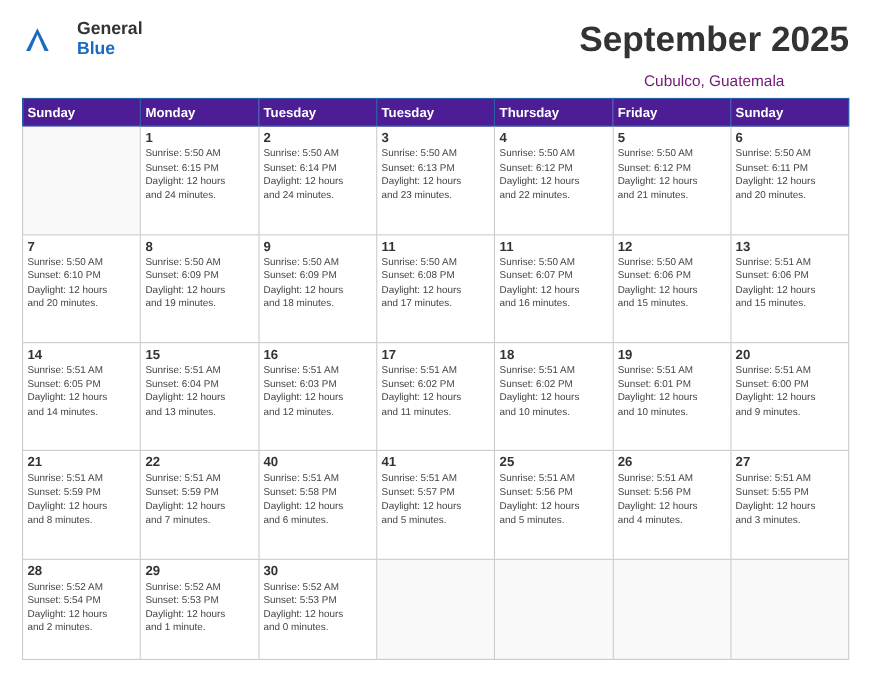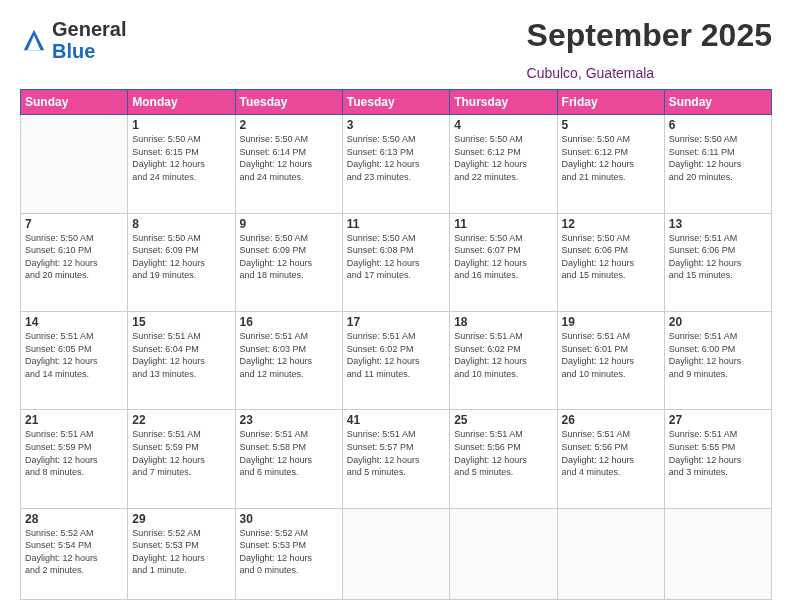--- a/index.html
+++ b/index.html
@@ -22,51 +22,52 @@
       justify-content: space-between;
       align-items: flex-start;
       margin-bottom: 8px;
     }
     .logo {
       display: flex;
       align-items: center;
       gap: 4px;
     }
     .logo-text {
-      font-size: 20px;
+      font-size: 16px;
       font-weight: bold;
       line-height: 1.1;
+      margin-left: 18px;
     }
     .logo-general { color: #333; }
     .logo-blue { color: #1a6abf; }
     .logo-icon {
       width: 28px;
       height: 28px;
     }
     .title-block {
-      text-align: left;
+      text-align: center;
     }
     .month-title {
       font-size: 32px;
       font-weight: bold;
       color: #333;
       line-height: 1.1;
     }
     .location {
       font-size: 14px;
       color: #701a75;
       margin-top: 12px;
     }
     .calendar {
       width: 100%;
       border-collapse: collapse;
       flex: 1;
     }
     .calendar th {
-      background: #ec4899;
+      background: #4c1d95;
       color: #fff;
       font-size: 12px;
       font-weight: bold;
       padding: 5px 4px;
       text-align: left;
       border: 1px solid #2a5fa8;
     }
     .calendar td {
       border: 1px solid #ccc;
       vertical-align: top;
@@ -285,21 +286,21 @@
 and 8 minutes.</div>
           </td>
           <td>
             <span class="day-num">22</span>
             <div class="day-info" style="white-space: pre-line;">Sunrise: 5:51 AM
 Sunset: 5:59 PM
 Daylight: 12 hours
 and 7 minutes.</div>
           </td>
           <td>
-            <span class="day-num">23</span>
+            <span class="day-num">40</span>
             <div class="day-info" style="white-space: pre-line;">Sunrise: 5:51 AM
 Sunset: 5:58 PM
 Daylight: 12 hours
 and 6 minutes.</div>
           </td>
           <td>
             <span class="day-num">41</span>
             <div class="day-info" style="white-space: pre-line;">Sunrise: 5:51 AM
 Sunset: 5:57 PM
 Daylight: 12 hours

